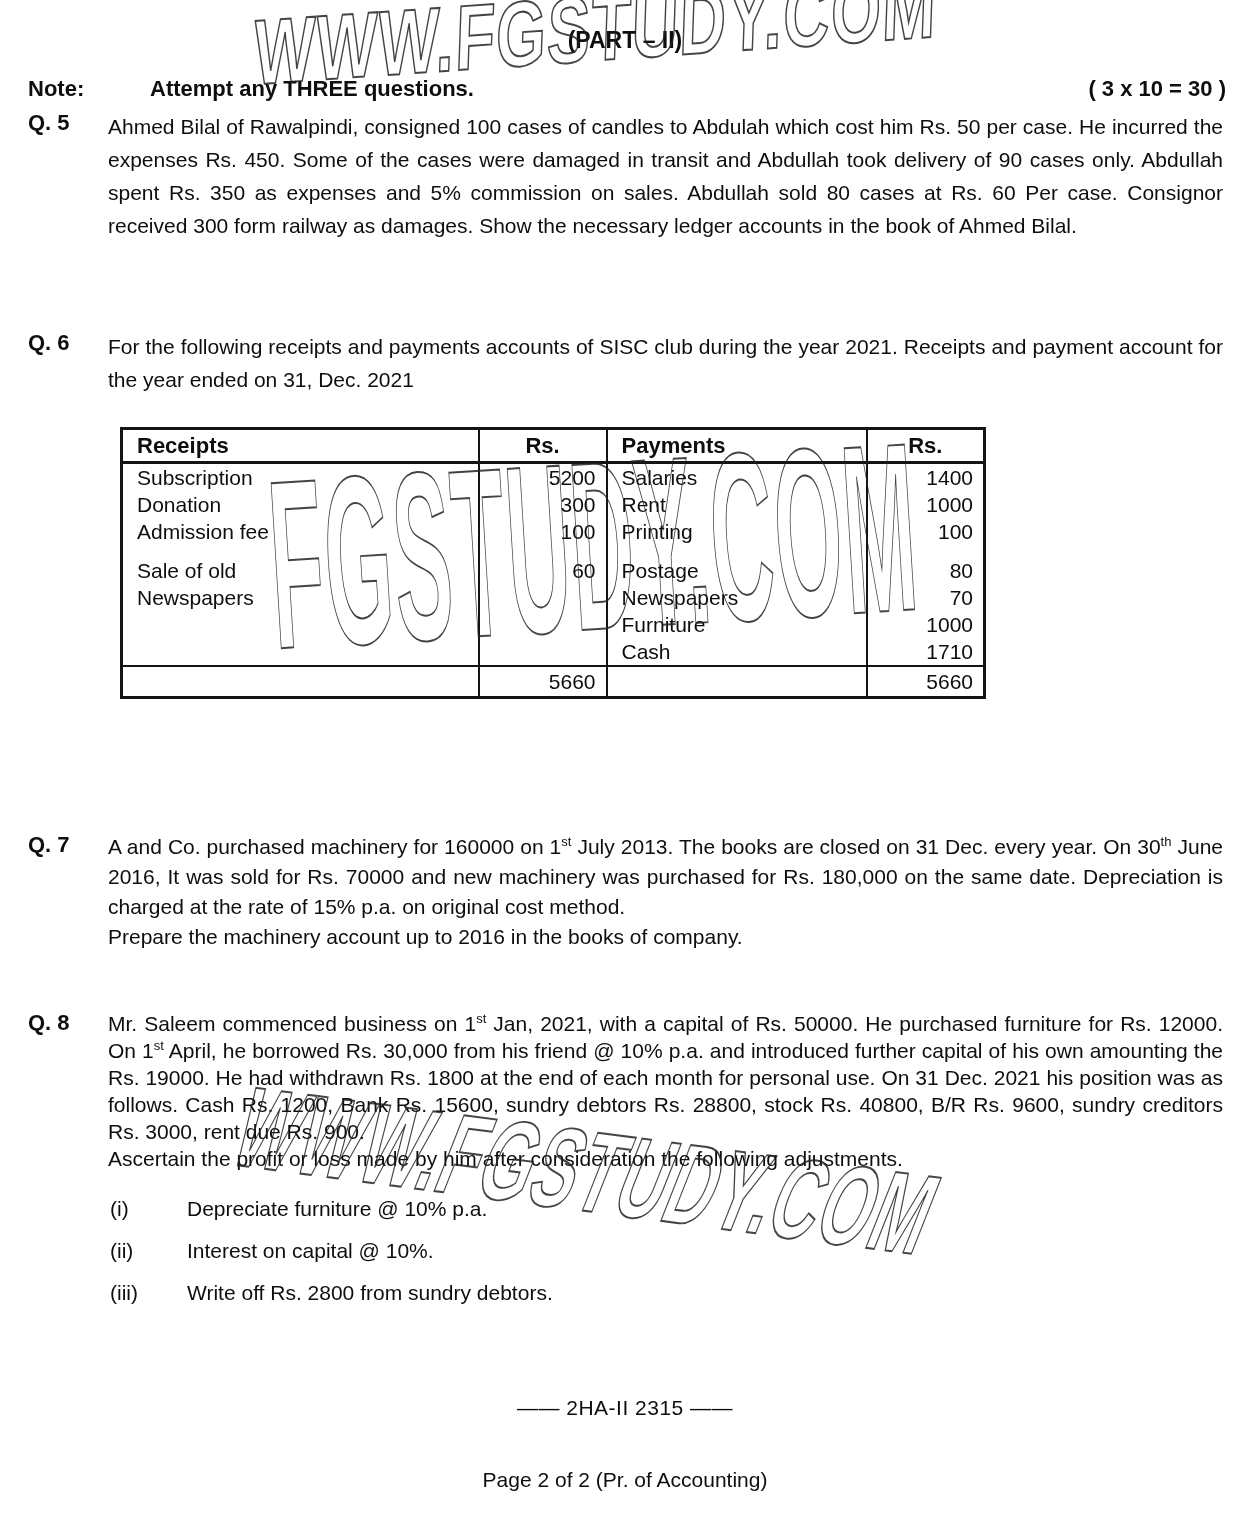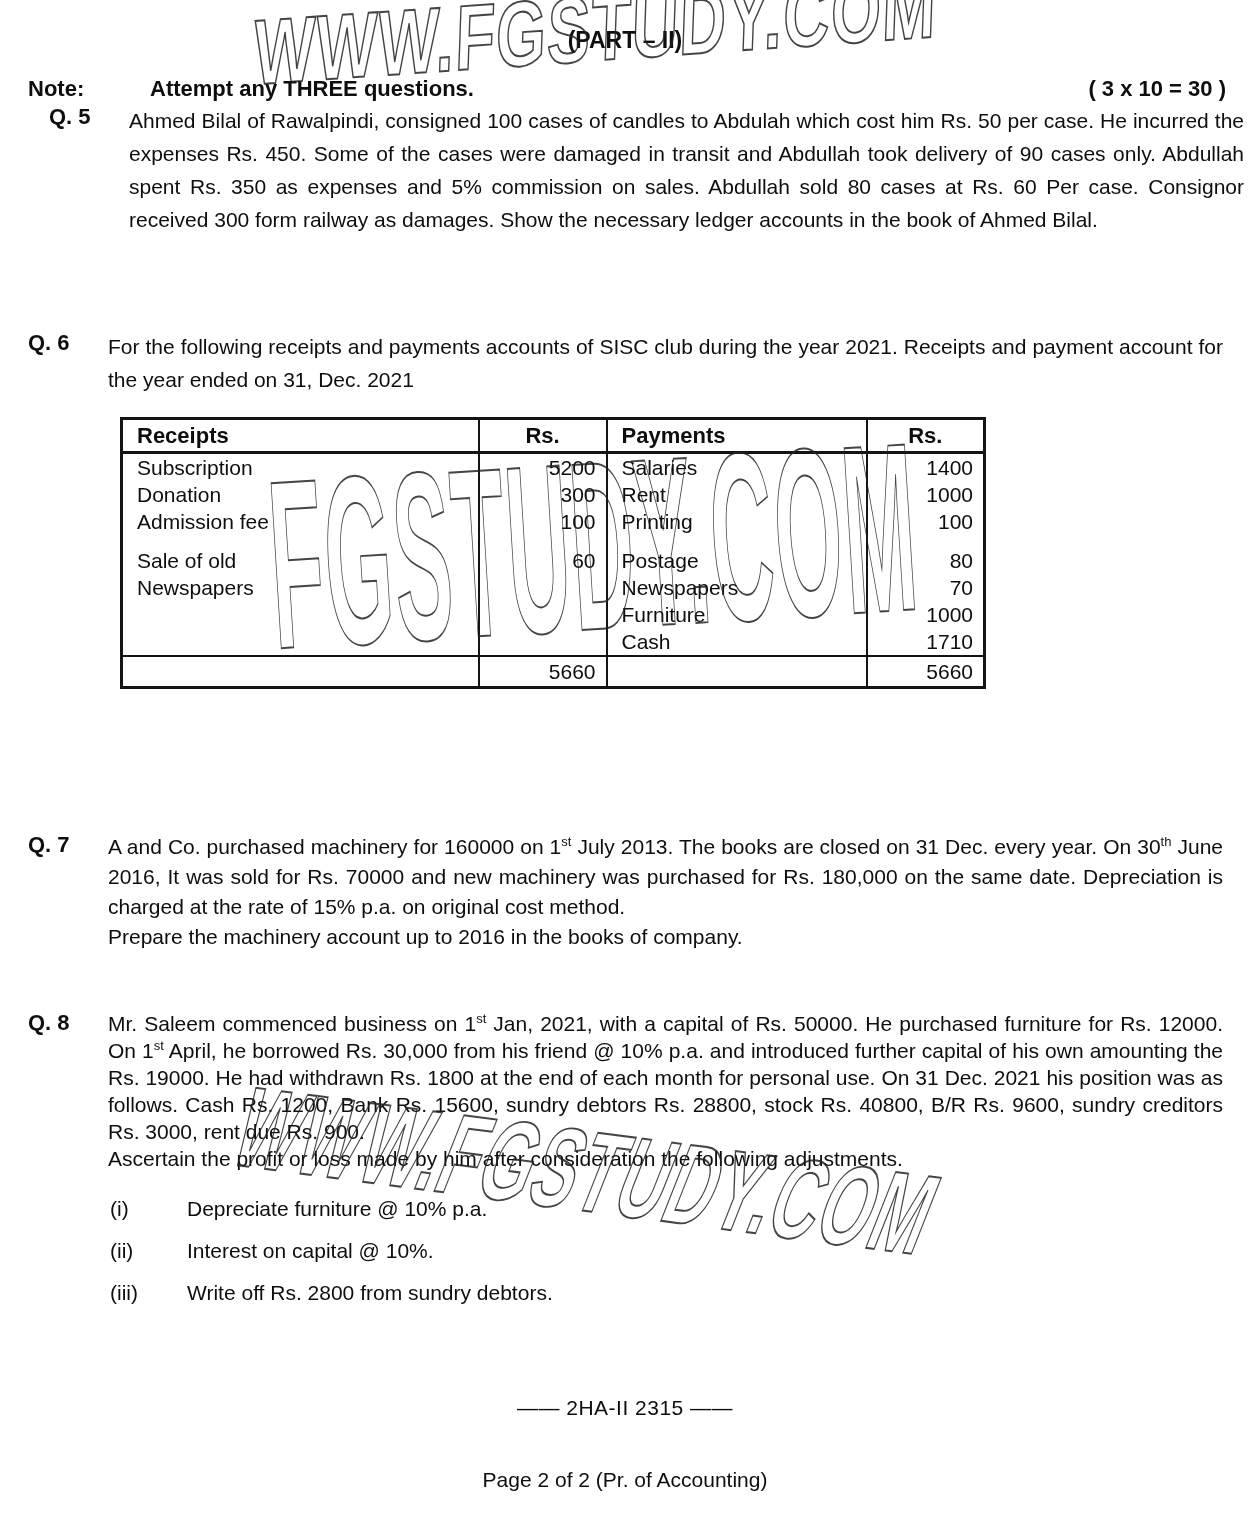--- a/index.html
+++ b/index.html
@@ -19,33 +19,33 @@
   .wm-bot   { left:266px; top:1062px; font-size:115px; transform:rotate(7.5deg) skewX(-14deg) scaleX(0.57); transform-origin:left top; }
   
   .part-title { position:absolute; top:27px; left:0; width:100%; text-align:center; font-weight:700; font-size:23px; z-index:2; }
   .note-label { position:absolute; top:76px; left:28px;  font-weight:700; font-size:22px; }
   .note-text  { position:absolute; top:76px; left:150px; font-weight:700; font-size:22px; }
   .marks      { position:absolute; top:76px; right:24px; font-weight:700; font-size:22px; }
   
   .q { position:absolute; left:28px; width:1197px; }
   .q-num { position:absolute; left:0; top:0; font-weight:700; font-size:22px; }
   .q-body { margin-left:80px; width:1115px; text-align:justify; font-size:21px; line-height:33px; }
-  .q5 { top:104px;margin-left:21px; }
+  .q5 { top:110px; }
   .q6 { top:330px; }
   .q7 { top:832px; }
   .q7 .q-body { line-height:30px; }
   .q8 { top:1010px; }
   .q8 .q-body { line-height:27px; }
   sup { font-size:0.62em; line-height:0; }
   .para-note {
     position:absolute; left:108px; top:697px; width:1117px;
     text-align:justify; font-size:21px; line-height:33px;
   }
   
-  .rp-wrap { position:absolute; left:120px; top:417px; z-index:2; }
+  .rp-wrap { position:absolute; left:120px; top:427px; z-index:2; }
   table.rp { border-collapse:collapse; table-layout:fixed; width:863px; font-size:21px; border:3px solid #141414; }
   .col-rlabel { width:357px; } .col-ramt { width:128px; } .col-plabel { width:260px; } .col-pamt { width:118px; }
   table.rp th, table.rp td {
     border-left:2px solid #141414; border-right:2px solid #141414;
     padding:0 14px; vertical-align:middle; overflow:hidden; white-space:nowrap;
   }
   table.rp th { height:31px; text-align:left; font-weight:700; font-size:22px; border-bottom:3px solid #141414; }
   table.rp th.amt { text-align:center; }
   table.rp td { height:27px; }
   table.rp td.amt { text-align:right; padding-right:10px; }

